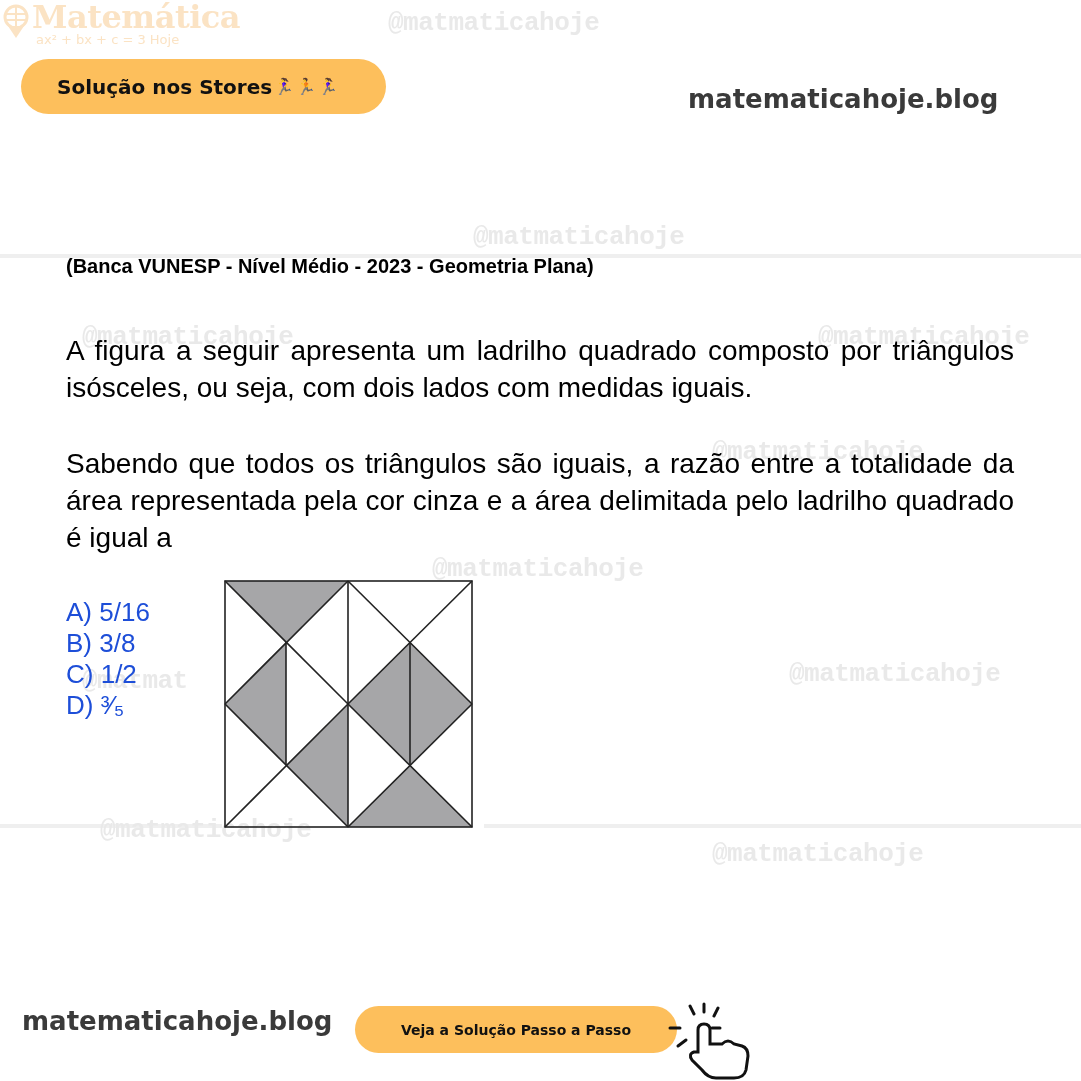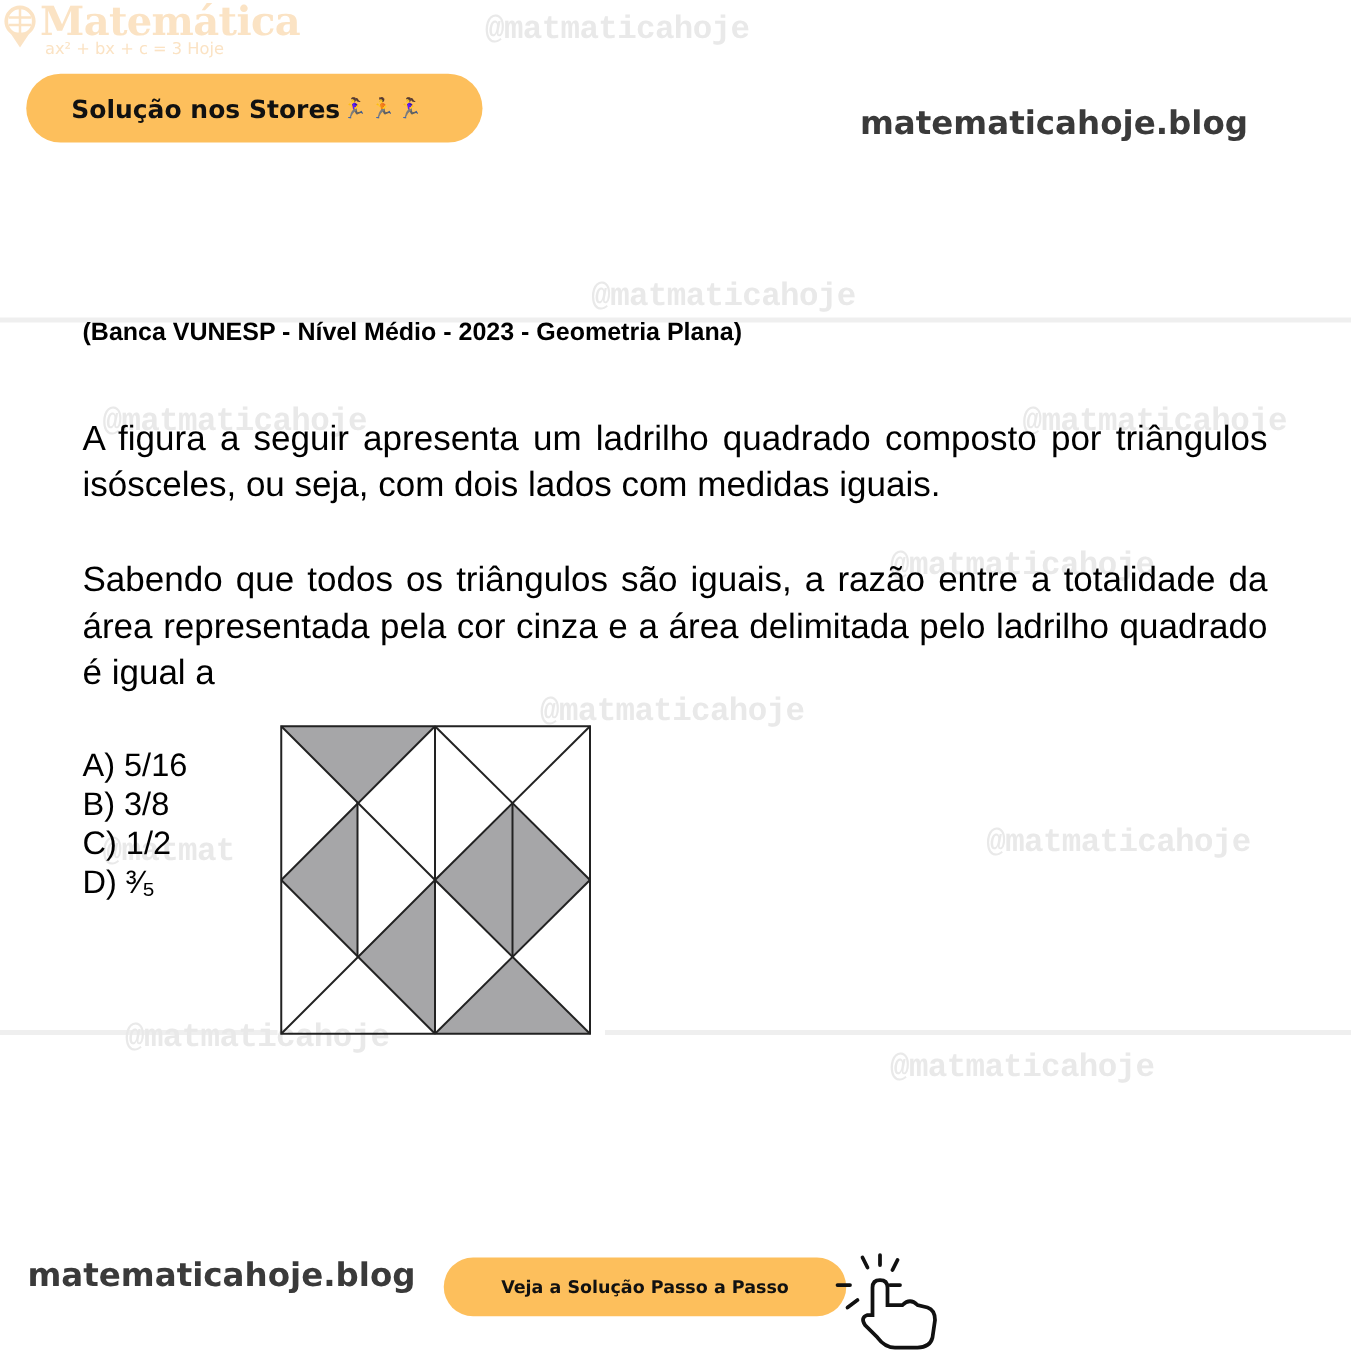--- a/index.html
+++ b/index.html
@@ -14,21 +14,21 @@
   .pill{position:absolute;background:#fdbf5c;border-radius:30px;display:flex;align-items:center;color:#111;font-family:"DejaVu Sans",sans-serif;font-weight:bold;white-space:nowrap;}
   .pill-top{left:21px;top:45px;width:365px;height:55px;padding-left:36px;box-sizing:border-box;font-size:20px;margin-top:14px;}
   .runners{margin-left:2px;font-size:16px;letter-spacing:2px;}
   .site{font-family:"DejaVu Sans",sans-serif;font-weight:bold;color:#3a3a3a;white-space:nowrap;text-align:center;}
   .site-top{left:688px;top:84px;font-size:26px;}
   .site-bottom{left:22px;top:1006px;font-size:26px;}
   .title{left:66px;top:255px;font-size:20px;font-weight:bold;color:#000;}
   .para{left:66px;width:948px;font-size:28px;color:#000;line-height:37px;text-align:justify;}
   .p1{top:332px;}
   .p2{top:445px;}
-  .options{left:66px;top:597px;font-size:26px;color:#000000;line-height:31px;}
+  .options{left:66px;top:597px;font-size:26px;color:#1d4ed8;line-height:31px;}
   .figure{left:223px;top:579px;width:252px;height:251px;}
   .pill-bottom{left:355px;top:1006px;width:322px;height:47px;justify-content:center;font-size:14px;}
   .hand{left:668px;top:1002px;width:84px;height:79px;}
 </style>
 </head>
 <body>
 
 <div class="band" style="top:254px;"></div>
 <div class="band" style="top:824px;left:0;right:auto;width:222px;"></div>
 <div class="band" style="top:824px;left:484px;"></div>

